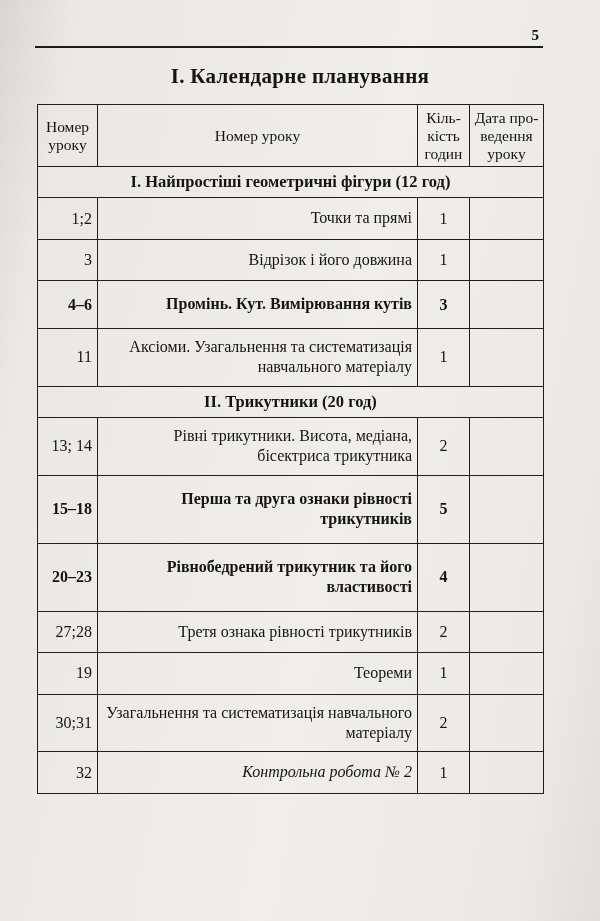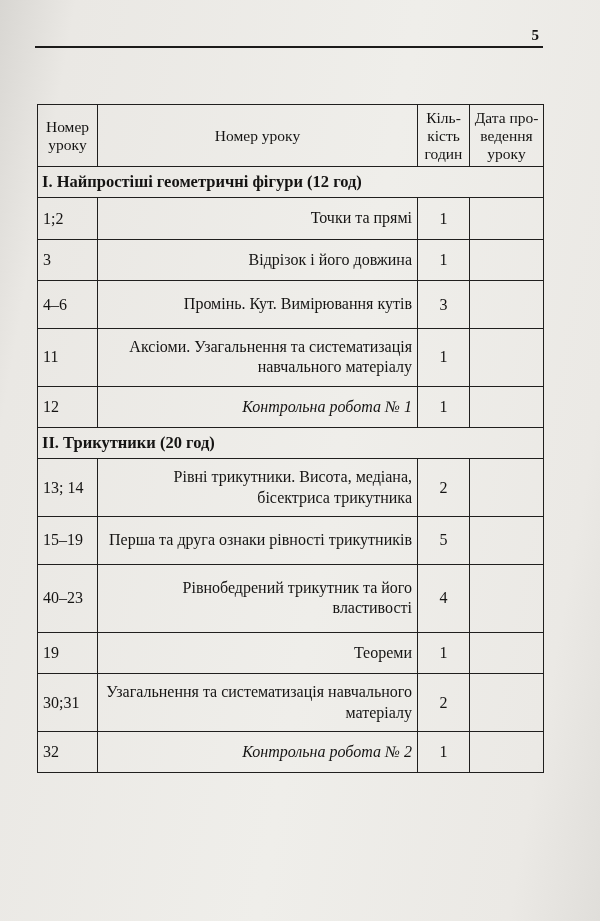--- a/index.html
+++ b/index.html
@@ -41,42 +41,43 @@
     font-weight: normal; text-align: center;
     white-space: pre-line; line-height: 1.15;
     font-size: 15.5px; height: 50px; padding: 4px 2px;
   }
   col.c1 { width: 60px; }
   col.c2 { width: 320px; }
   col.c3 { width: 52px; }
   col.c4 { width: 74px; }
 
   tr.section td {
-    font-weight: bold; 
+    font-weight: bold; text-align: center;
     font-size: 16.5px; padding: 5px 4px; margin-top: 37px;
   }
-  td.c-num { text-align: left; }
+  td.c-num { text-align: right; }
   td.c-topic { text-align: right; padding-left: 7px; line-height: 1.28; }
   td.c-hours { text-align: center; }
   td.c-date { }
   tr.r1 td { padding-top: 10px; padding-bottom: 10px; }   
   tr.r2 td { padding-top: 8px; padding-bottom: 8px; }     
-  tr.tall td { padding-top: 13px; padding-bottom: 13px; } 
+  tr.tall td { padding-top: 13px; padding-bottom: 13px; font-weight: bold; } 
   td.italic { font-style: italic; }
 </style>
 </head>
 <body>
 
 <div class="page">
 
   <div class="pagehead">
     <span class="pagenum">5</span>
     <div class="toprule"></div>
   </div>
 
+  <h1 class="title">І. Календарне планування</h1>
 
   <table class="sched">
     <colgroup>
         <col class="c1">
         <col class="c2">
         <col class="c3">
         <col class="c4">
       </colgroup>
 
     <tbody>
@@ -119,53 +120,53 @@
 
 
 
     <tr class="row r2">
       <td class="c-num">11</td>
       <td class="c-topic">Аксіоми. Узагальнення та систематизація навчального матеріалу</td>
       <td class="c-hours">1</td>
       <td class="c-date"></td>
     </tr>
 
-    <tr class="row r1">
-      <td class="c-num">12</td>
-      <td class="c-topic italic">Контрольна робота № 1</td>
-      <td class="c-hours">1</td>
-      <td class="c-date"></td>
-    </tr>
 
     <tr class="section">
       <td colspan="4">ІІ. Трикутники (20 год)</td>
     </tr>
 
     <tr class="row r2">
       <td class="c-num">13; 14</td>
       <td class="c-topic">Рівні трикутники. Висота, медіана, бісектриса трикутника</td>
       <td class="c-hours">2</td>
       <td class="c-date"></td>
     </tr>
 
     <tr class="row r2 tall">
-      <td class="c-num">15–19</td>
+      <td class="c-num">15–18</td>
       <td class="c-topic">Перша та друга ознаки рівності трикутників</td>
       <td class="c-hours">5</td>
       <td class="c-date"></td>
     </tr>
 
     <tr class="row r2 tall">
-      <td class="c-num">40–23</td>
+      <td class="c-num">20–23</td>
       <td class="c-topic">Рівнобедрений трикутник та його властивості</td>
       <td class="c-hours">4</td>
       <td class="c-date"></td>
     </tr>
 
 
+    <tr class="row r1">
+      <td class="c-num">27;28</td>
+      <td class="c-topic">Третя ознака рівності трикутників</td>
+      <td class="c-hours">2</td>
+      <td class="c-date"></td>
+    </tr>
 
     <tr class="row r1">
       <td class="c-num">19</td>
       <td class="c-topic">Теореми</td>
       <td class="c-hours">1</td>
       <td class="c-date"></td>
     </tr>
 
     <tr class="row r2">
       <td class="c-num">30;31</td>

